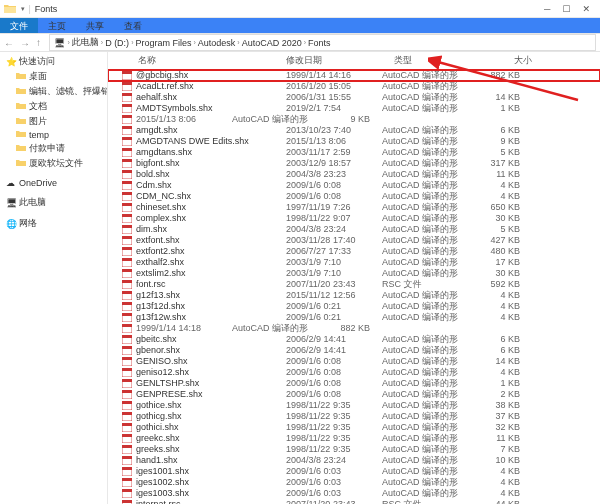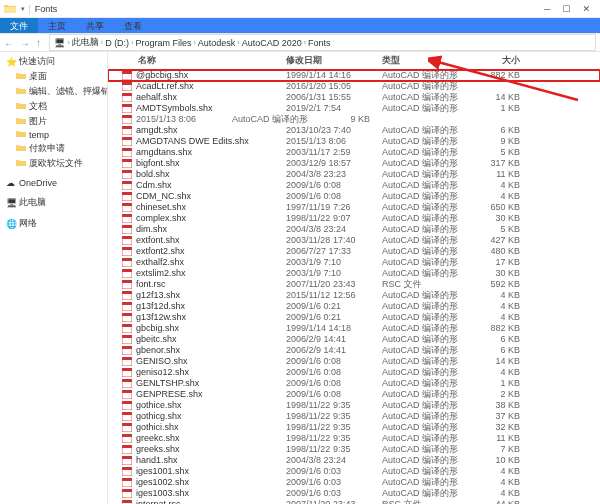--- a/index.html
+++ b/index.html
@@ -17,24 +17,24 @@
 .nav-arrows span { color: #888; font-size: 10px; }
 .breadcrumb { display: flex; align-items: center; gap: 2px; font-size: 9px; color: #333; background: #fff; border: 1px solid #ddd; padding: 1px 4px; flex: 1; }
 .breadcrumb .sep { color: #888; font-size: 7px; }
 .main { display: flex; height: calc(504px - 52px); }
 .sidebar { width: 108px; border-right: 1px solid #e8e8e8; padding: 2px 0; overflow: hidden; }
 .sidebar .item { display: flex; align-items: center; padding: 1px 4px 1px 16px; font-size: 9px; color: #333; white-space: nowrap; overflow: hidden; text-overflow: ellipsis; }
 .sidebar .item.top { padding-left: 6px; }
 .sidebar .item .icn { width: 10px; height: 10px; margin-right: 3px; display: inline-block; flex-shrink: 0; }
 .sidebar .sep { height: 6px; }
 .filelist { flex: 1; overflow: hidden; position: relative; }
-.columns { display: flex; padding: 2px 0 2px 30px; font-size: 9px; color: #555; border-bottom: 1px solid #eee; font-weight: bold; }
+.columns { display: flex; padding: 2px 0 2px 30px; font-size: 9px; color: #555; border-bottom: 1px solid #eee; }
 .col-name { width: 148px; }
 .col-date { width: 96px; }
-.col-type { width: 88px; }
+.col-type { width: 88px; margin-left: 12px; }
 .col-size { width: 50px; text-align: right; }
 .rows { }
 .row { display: flex; align-items: center; padding: 0 0 0 14px; font-size: 9px; color: #333; height: 11px; line-height: 11px; }
 .row .ficon { width: 10px; height: 9px; margin-right: 4px; display: inline-flex; flex-shrink: 0; }
 .row .c-name { width: 150px; white-space: nowrap; overflow: hidden; }
 .row .c-date { width: 96px; color: #666; }
 .row .c-type { width: 88px; color: #666; white-space: nowrap; overflow: hidden; }
 .row .c-size { width: 50px; text-align: right; color: #666; }
 .row.highlighted { outline: 2px solid #e02020; outline-offset: -1px; }
 .arrow-annot { position: absolute; pointer-events: none; }
@@ -454,21 +454,20 @@
           <span class="c-type">AutoCAD 编译的形</span>
           <span class="c-size">4 KB</span>
         </div>
         <div class="row">
           <span class="ficon">
             <svg viewBox="0 0 10 9">
               <rect x="0" y="0" width="10" height="9" fill="#fff" stroke="#c33" stroke-width="0.8"></rect>
               <rect x="0" y="0" width="10" height="3" fill="#c33"></rect>
             </svg>
           </span>
-          <span class="c-name">gbcbig.shx</span>
           <span class="c-date">1999/1/14 14:18</span>
           <span class="c-type">AutoCAD 编译的形</span>
           <span class="c-size">882 KB</span>
         </div>
         <div class="row">
           <span class="ficon">
             <svg viewBox="0 0 10 9">
               <rect x="0" y="0" width="10" height="9" fill="#fff" stroke="#c33" stroke-width="0.8"></rect>
               <rect x="0" y="0" width="10" height="3" fill="#c33"></rect>
             </svg>

